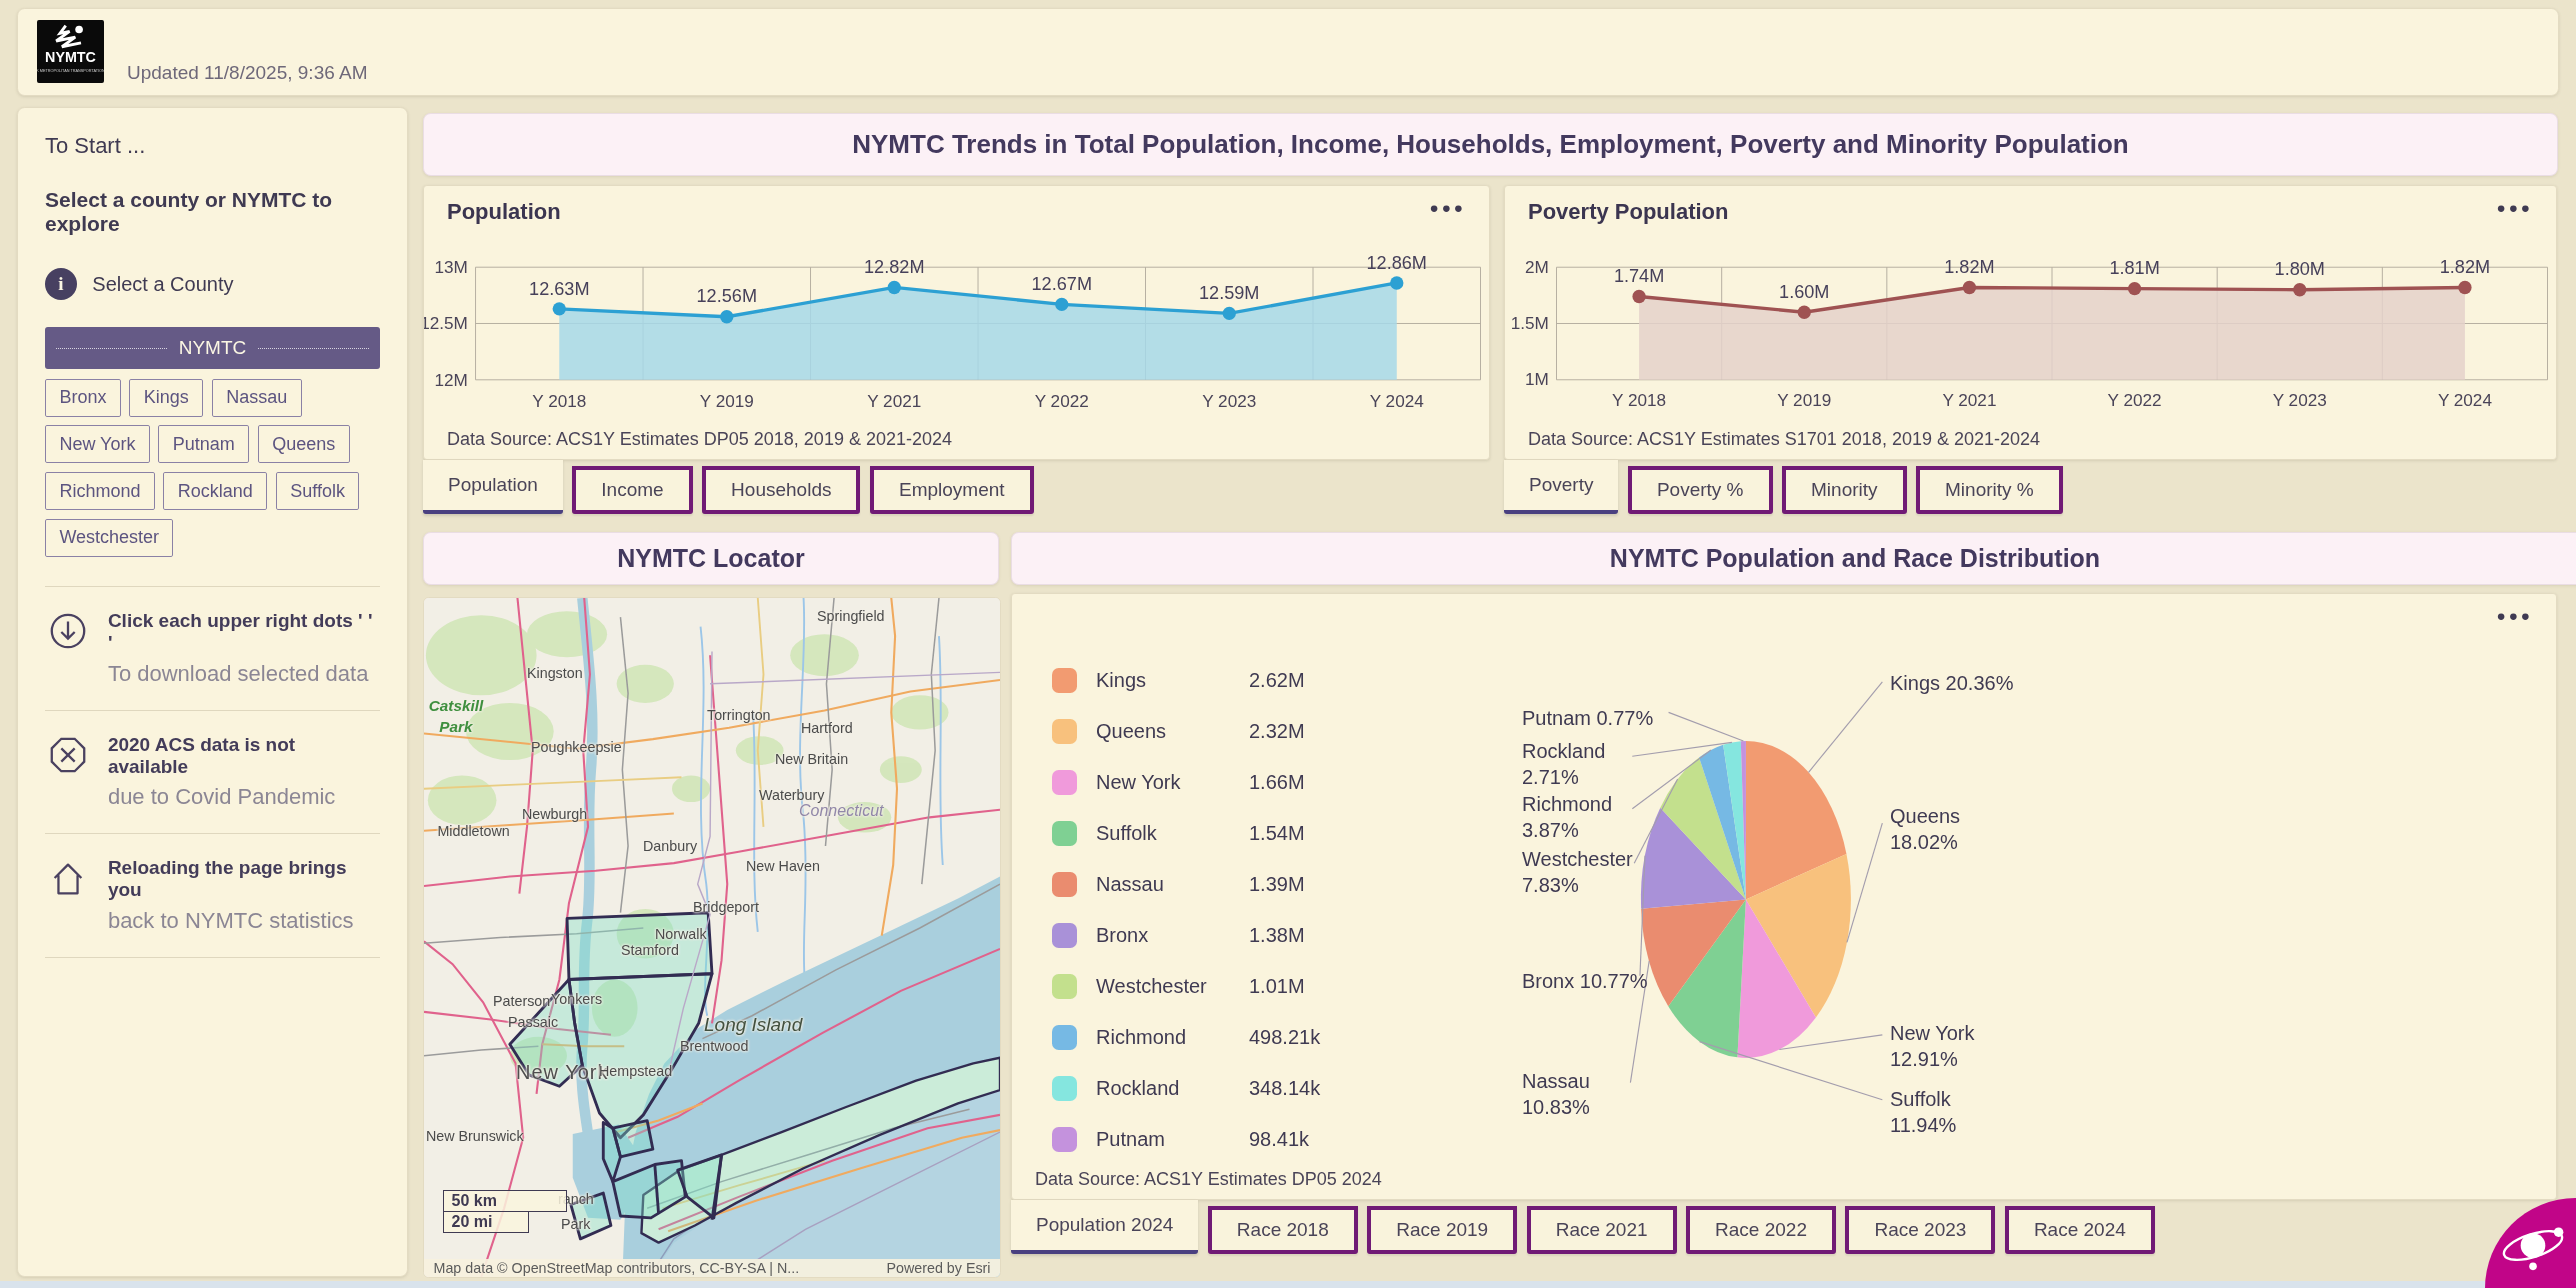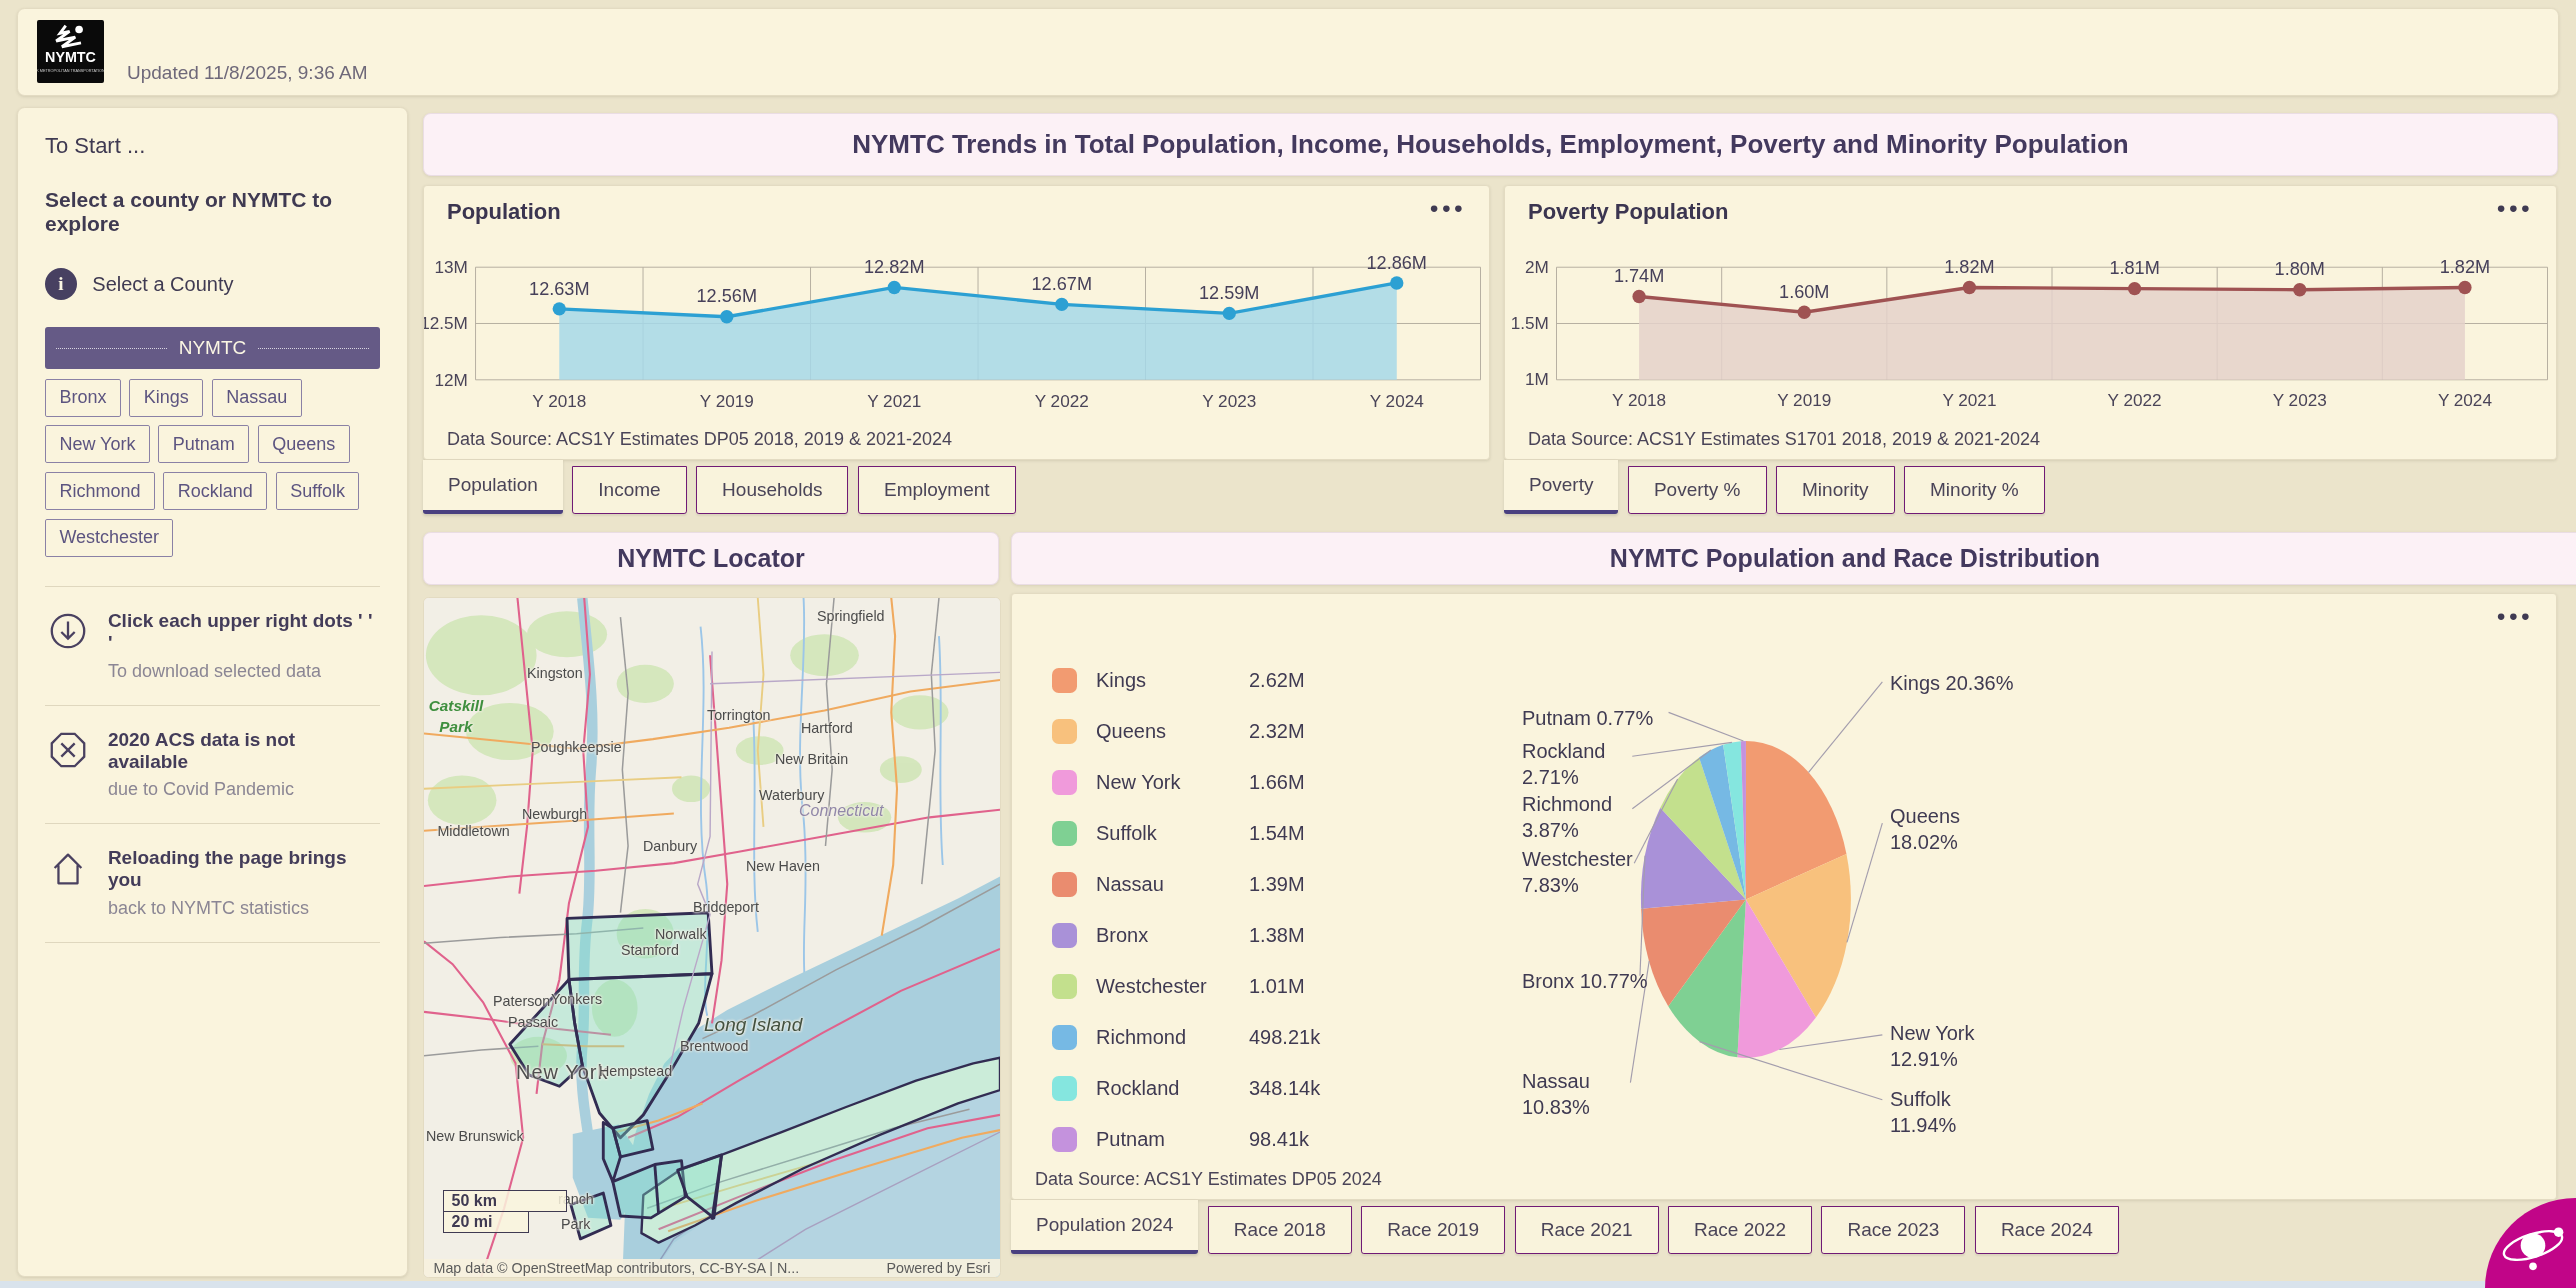--- a/index.html
+++ b/index.html
@@ -36,29 +36,29 @@
   .btn-region{height:42px;background:#655A86;border-radius:2.9px;color:#FBF6E3;font-size:19px;
     display:flex;align-items:center;justify-content:center;cursor:pointer;margin-bottom:9.5px;}
   .btn-region .dots{flex:1;border-top:1.9px dotted rgba(255,255,255,.75);margin:0 11.4px;}
   .counties{display:flex;flex-wrap:wrap;gap:8.6px;}
   .btn-county{border:1.4px solid #8A81A5;border-radius:1.9px;padding:7.6px 13.4px;font-size:18px;
     color:#5C5480;background:transparent;cursor:pointer;font-family:inherit;}
   .tips{margin-top:29px;}
   .tip{border-top:1px solid #DFD7BE;padding:23px 1.9px;display:flex;gap:19px;align-items:flex-start;}
   .tips .last{border-bottom:1px solid #DFD7BE;height:0;padding:0;}
   .tip-title{font-size:19px;font-weight:bold;color:#433C59;}
-  .tip-sub{font-size:18px;color:#8B8694;margin-top:6.7px;}
+  .tip-sub{font-size:22px;color:#8B8694;margin-top:6.7px;}
   .tip svg{flex:0 0 auto;}
   
   .panel-title{position:absolute;left:23px;top:13.4px;font-size:22px;font-weight:bold;color:#3B3550;}
   .menu-dots{position:absolute;right:23px;top:13.4px;font-size:15.3px;letter-spacing:2.9px;color:#3F3A52;cursor:pointer;}
   .datasource{position:absolute;left:23px;bottom:9.5px;font-size:18px;color:#4A4458;}
   .tabs{position:absolute;display:flex;gap:9.5px;}
   .tab{height:48px;margin-top:5.7px;display:flex;align-items:center;padding:0 25px;font-size:19px;color:#4A4458;
-    background:#F9F3DC;border:1px solid #701a75;border-radius:0 0 2.9px 2.9px;
+    background:#F9F3DC;border:4px solid #701a75;border-radius:0 0 2.9px 2.9px;
     box-shadow:0 1.9px 1.9px rgba(0,0,0,.07);cursor:pointer;box-sizing:border-box;}
   .tab.sel{height:54px;margin-top:0;background:#FAF4DD;border:none;border-bottom:4.8px solid #4A4080;
     box-shadow:0 1.9px 2.9px rgba(0,0,0,.12);}
   .chart-svg{position:absolute;left:0;top:0;}
   
   .legend{position:absolute;left:40px;top:61px;width:334px;}
   .leg-row{height:51px;display:flex;align-items:center;}
   .leg-swatch{width:25px;height:25px;border-radius:6.7px;flex:0 0 auto;}
   .leg-name{margin-left:19px;width:153px;font-size:20px;color:#3F3A52;}
   .leg-val{font-size:20px;color:#3F3A52;}

